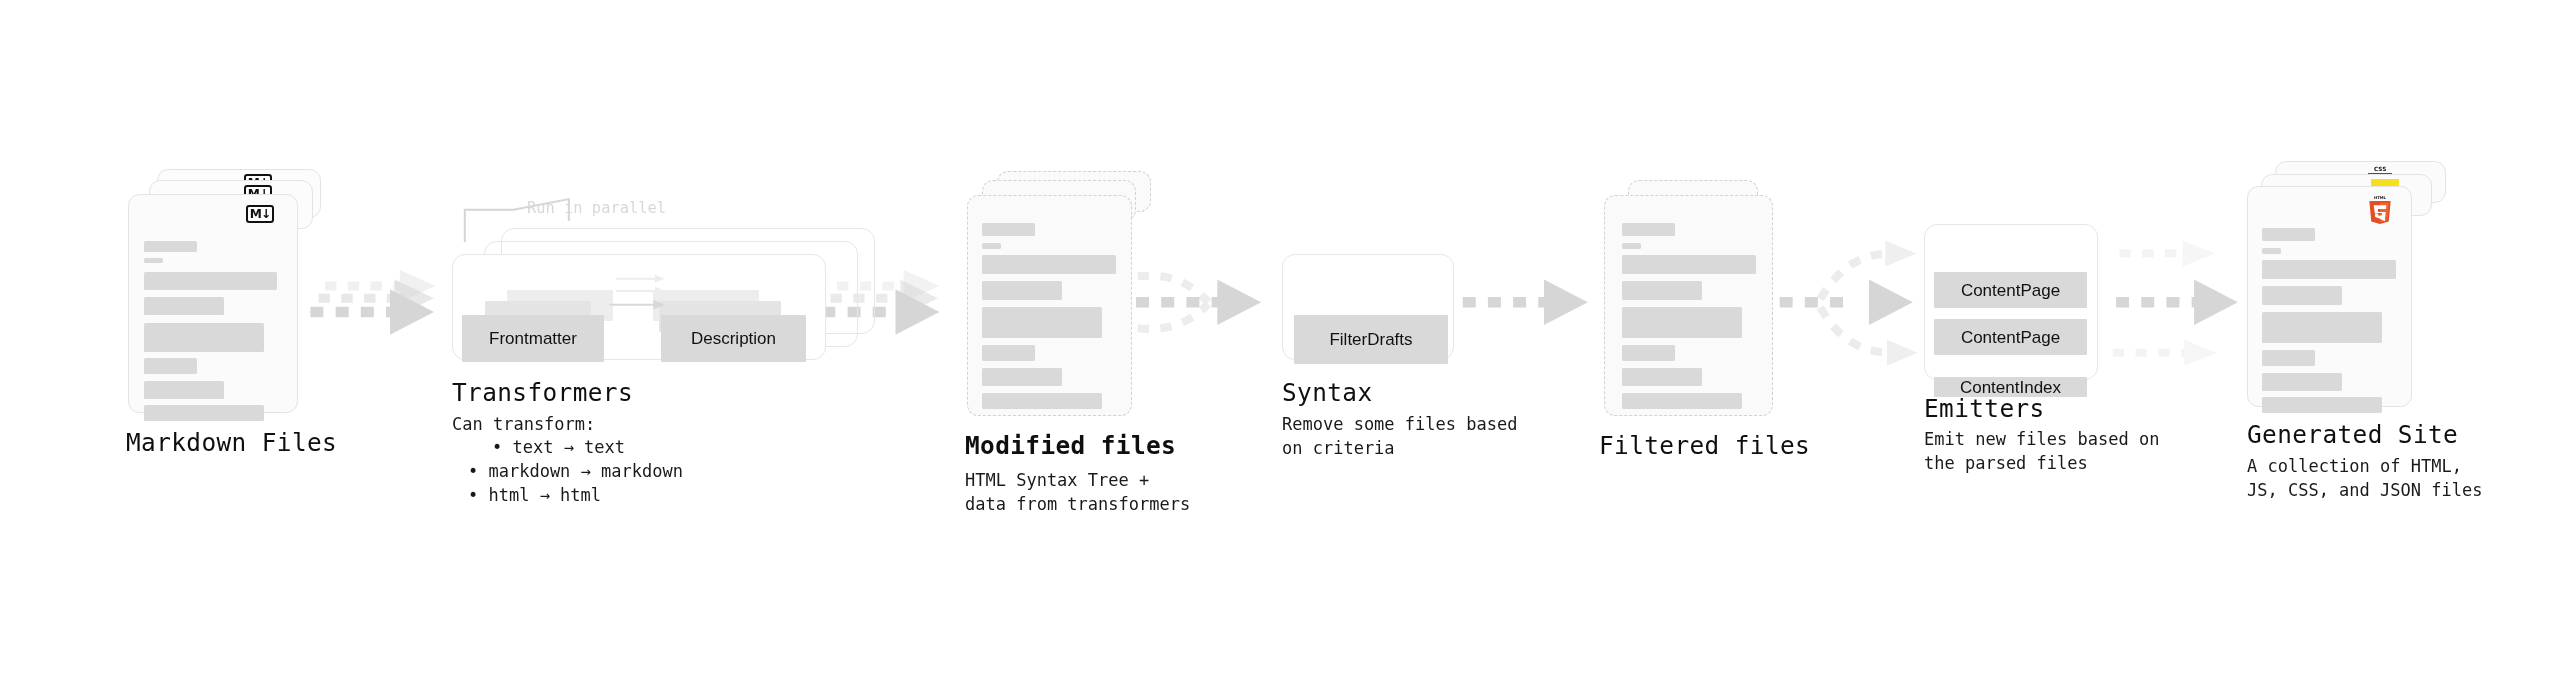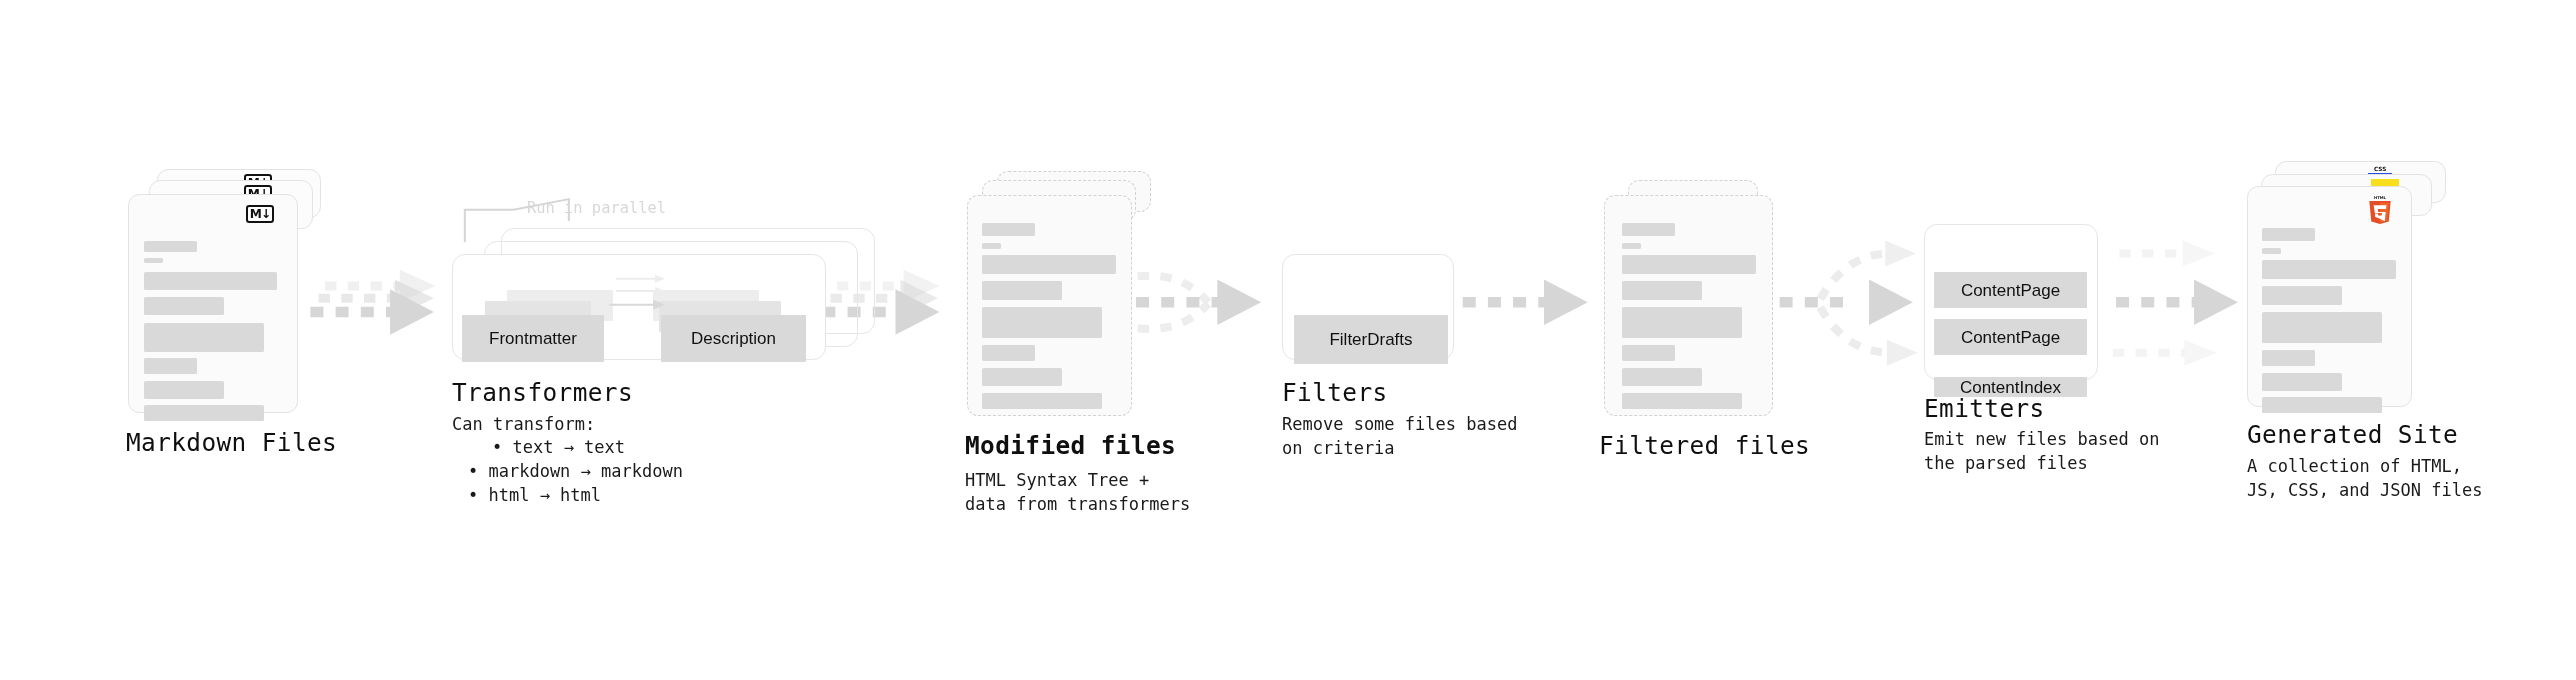--- a/index.html
+++ b/index.html
@@ -221,21 +221,21 @@
 
     <div class="ttl" style="left:965px;top:431px;font-weight:bold;">Modified files</div>
     <div class="sub" style="left:965px;top:469px;">HTML Syntax Tree +
 data from transformers</div>
   </div>
 
   <div>
     <div class="gbox filled" style="left:1282px;top:254px;width:172px;height:106px;"></div>
     <div class="chip" style="left:1294px;top:280px;width:154px;height:49px;">FilterDrafts</div>
 
-    <div class="ttl" style="left:1282px;top:378px;">Filters</div>
+    <div class="ttl" style="left:1282px;top:378px;">Syntax</div>
     <div class="sub" style="left:1282px;top:413px;">Remove some files based
 on criteria</div>
   </div>
 
   <div>
     <div class="card dashed" style="left:1628px;top:180px;width:130px;height:32.5px;"></div>
     <div class="card dashed" style="left:1604px;top:195px;width:169px;height:221px;">
       <div class="bar" style="left:17px;top:27px;width:53px;height:13px;"></div>
       <div class="bar" style="left:17px;top:47px;width:18.7px;height:5.7px;"></div>
       <div class="bar" style="left:17px;top:59px;width:134px;height:18.7px;"></div>

